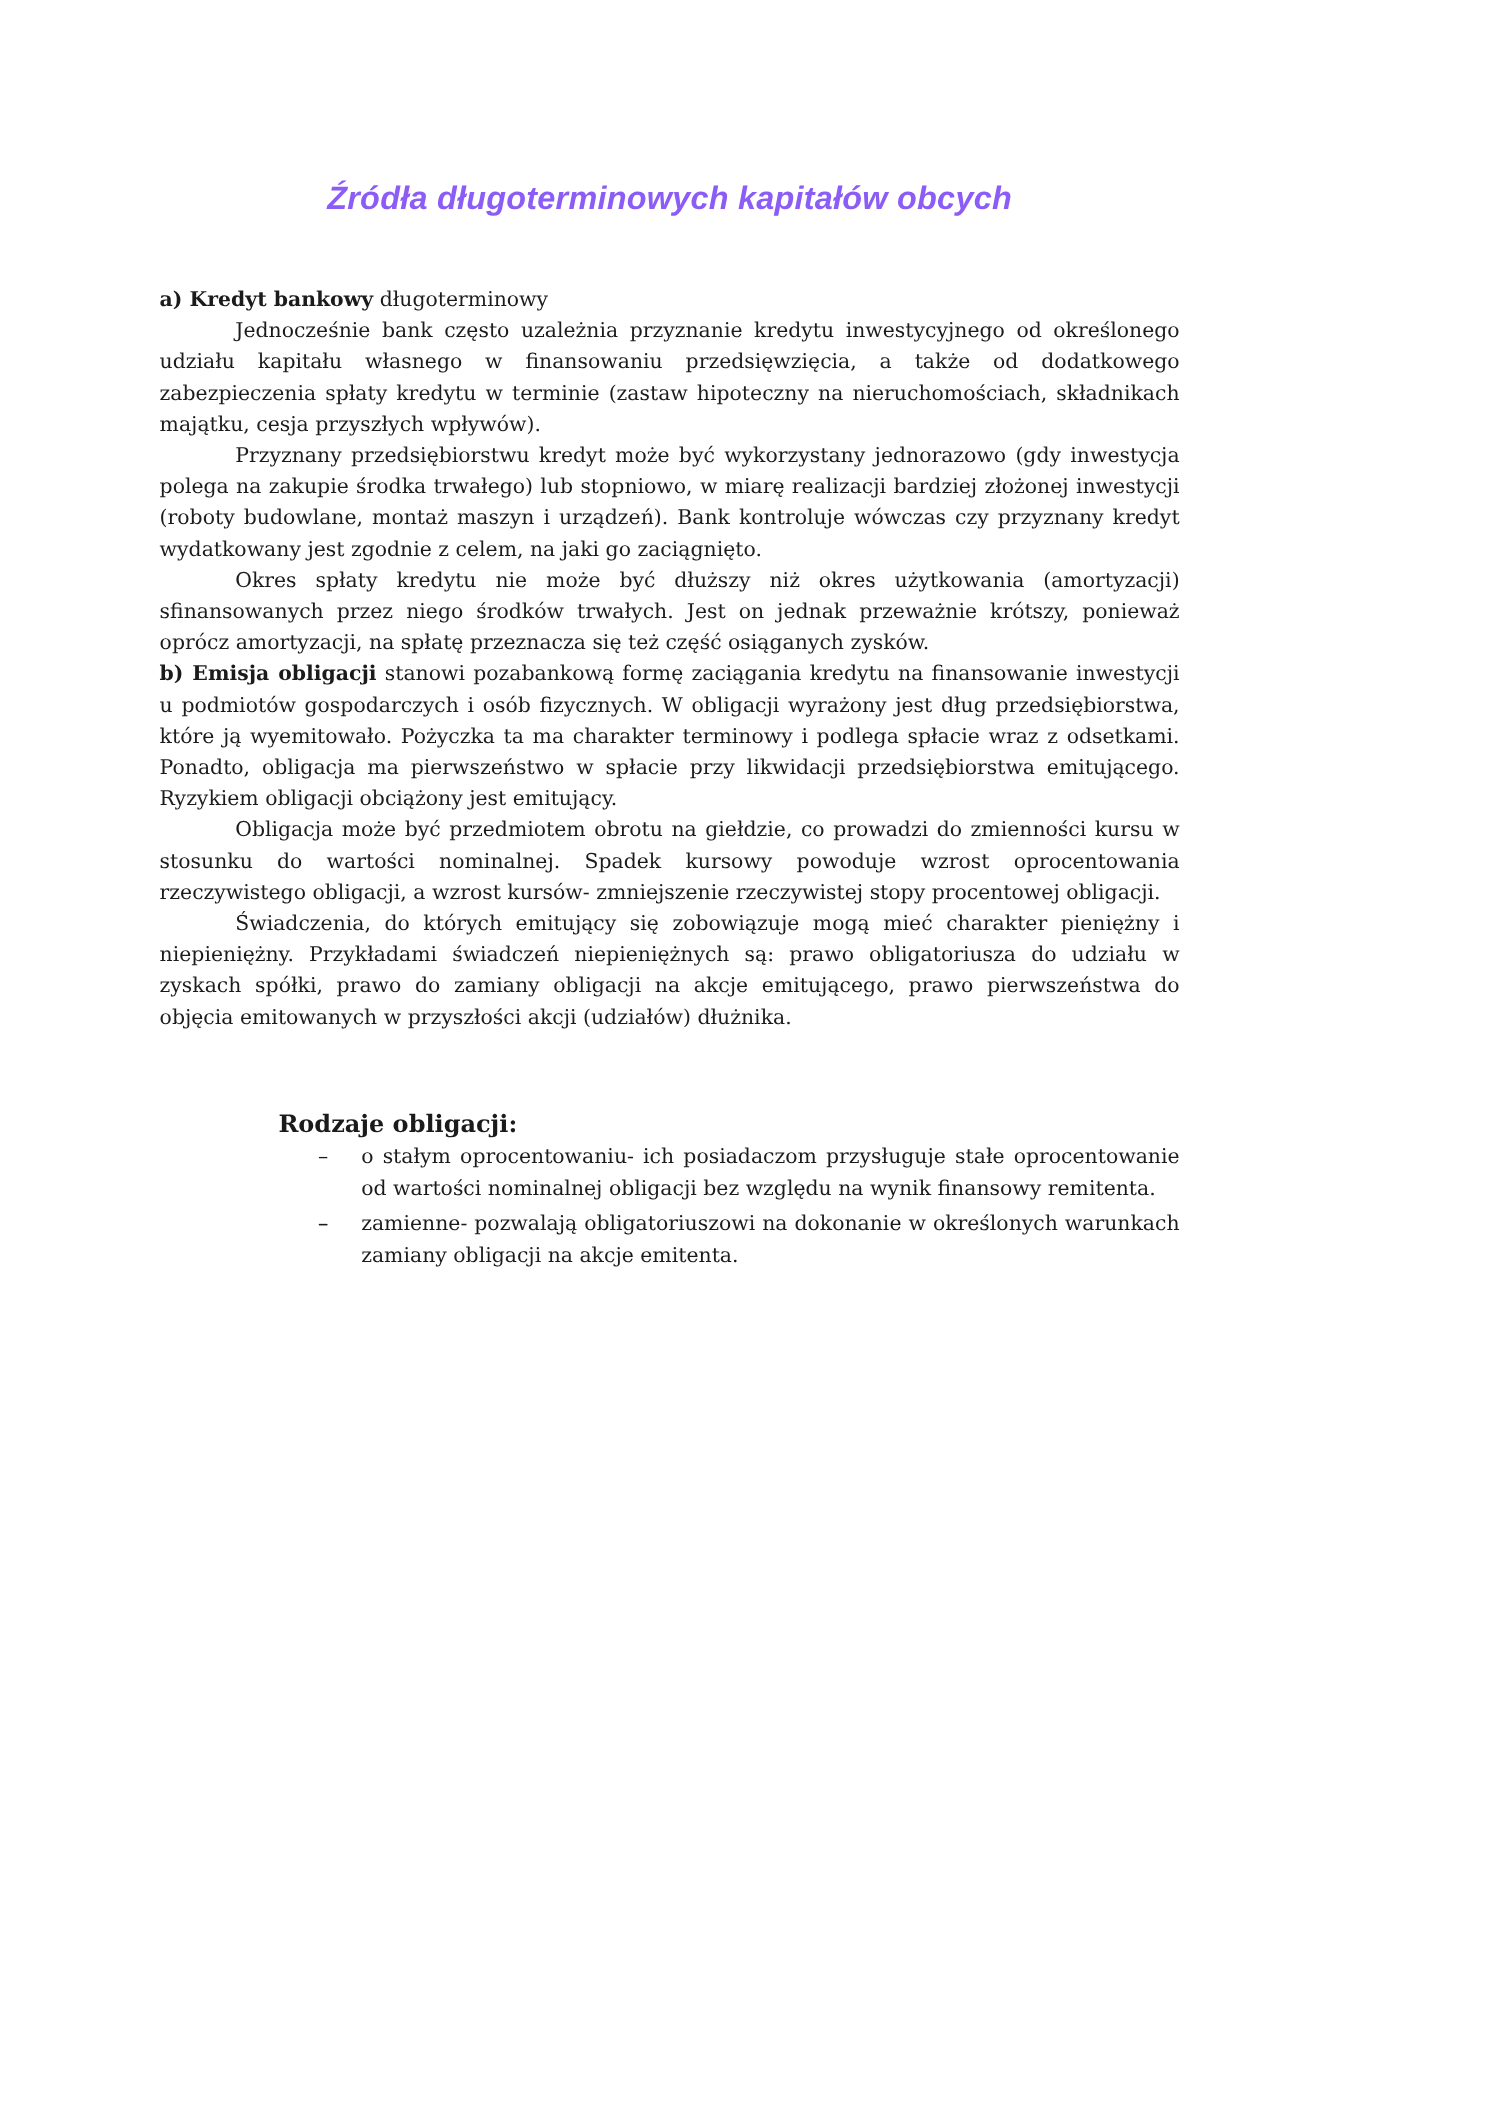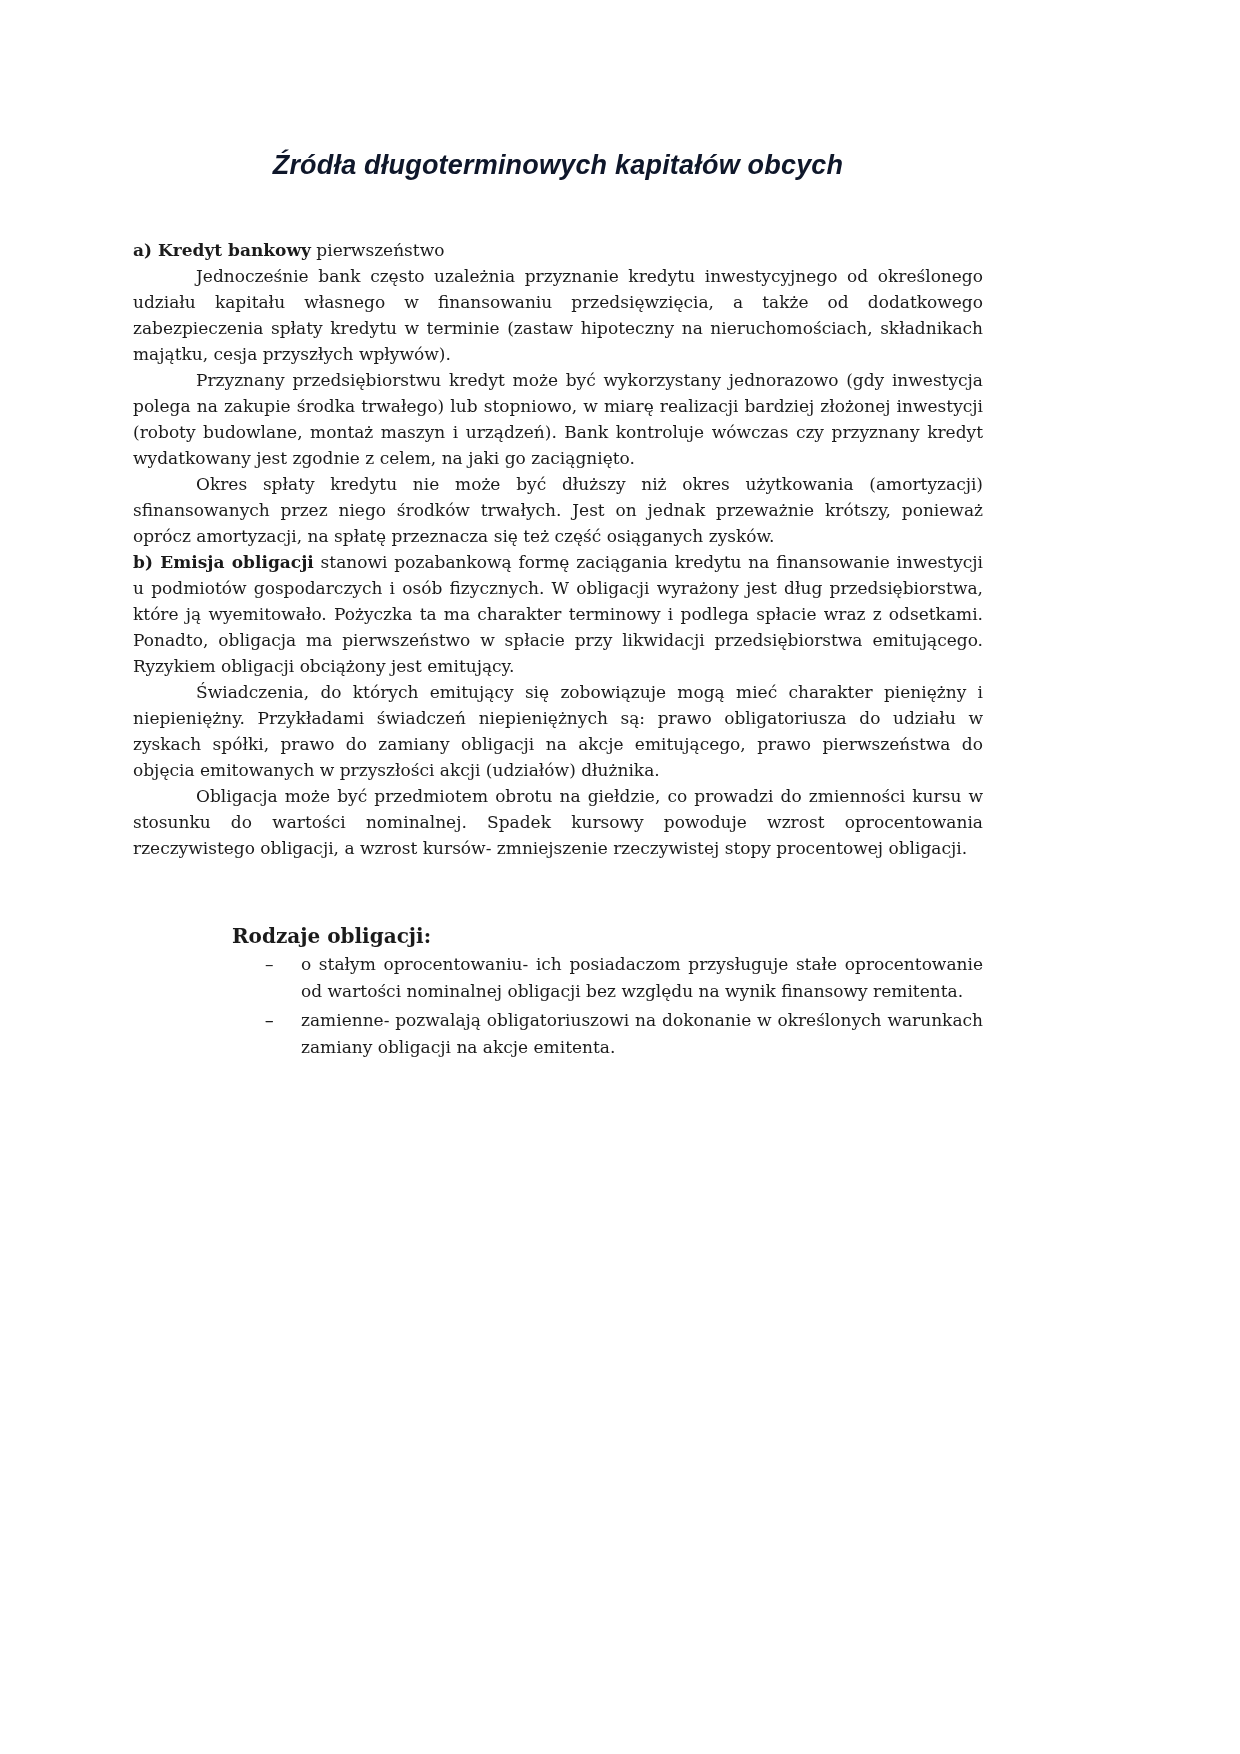--- a/index.html
+++ b/index.html
@@ -21,21 +21,21 @@
     background: #ffffff;
   }
   .title {
     font-family: "Liberation Sans", "DejaVu Sans", sans-serif;
     font-size: 27px;
     font-weight: bold;
     font-style: italic;
     text-align: center;
     margin: 0;
     letter-spacing: 0.2px;
-    color: #0f172a;
+    color: #8b5cf6;
   }
   .section-heading {
     margin: 56px 0 0 0;
     font-size: 17px;
     line-height: 26px;
   }
   .section-heading .bold { font-weight: bold; text-align: right; }
   .body-text {
     font-size: 17px;
     line-height: 26px;
@@ -76,32 +76,32 @@
     top: 0;
   }
 </style>
 </head>
 <body>
 
 <div class="page">
 
   <h1 class="title">Źródła długoterminowych kapitałów obcych</h1>
 
-  <p class="section-heading"><span class="bold">a) Kredyt bankowy</span><span> pierwszeństwo</span></p>
+  <p class="section-heading"><span class="bold">a) Kredyt bankowy</span><span> długoterminowy</span></p>
 
   <div class="body-text">
     <p class="para indent">Jednocześnie bank często uzależnia przyznanie kredytu inwestycyjnego od określonego udziału kapitału własnego w finansowaniu przedsięwzięcia, a także od dodatkowego zabezpieczenia spłaty kredytu w terminie (zastaw hipoteczny na nieruchomościach, składnikach majątku, cesja przyszłych wpływów).</p>
     <p class="para indent">Przyznany przedsiębiorstwu kredyt może być wykorzystany jednorazowo (gdy inwestycja polega na zakupie środka trwałego) lub stopniowo, w miarę realizacji bardziej złożonej inwestycji (roboty budowlane, montaż maszyn i urządzeń). Bank kontroluje wówczas czy przyznany kredyt wydatkowany jest zgodnie z celem, na jaki go zaciągnięto.</p>
     <p class="para indent">Okres spłaty kredytu nie może być dłuższy niż okres użytkowania (amortyzacji) sfinansowanych przez niego środków trwałych. Jest on jednak przeważnie krótszy, ponieważ oprócz amortyzacji, na spłatę przeznacza się też część osiąganych zysków.</p>
   </div>
 
   <div class="body-text">
     <p class="para lead-b"><span class="bold">b) Emisja obligacji</span><span> stanowi pozabankową formę zaciągania kredytu na finansowanie inwestycji u podmiotów gospodarczych i osób fizycznych. W obligacji wyrażony jest dług przedsiębiorstwa, które ją wyemitowało. Pożyczka ta ma charakter terminowy i podlega spłacie wraz z odsetkami. Ponadto, obligacja ma pierwszeństwo w spłacie przy likwidacji przedsiębiorstwa emitującego. Ryzykiem obligacji obciążony jest emitujący.</span></p>
+    <p class="para indent">Obligacja może być przedmiotem obrotu na giełdzie, co prowadzi do zmienności kursu w stosunku do wartości nominalnej. Spadek kursowy powoduje wzrost oprocentowania rzeczywistego obligacji, a wzrost kursów- zmniejszenie rzeczywistej stopy procentowej obligacji.</p>
     <p class="para indent">Świadczenia, do których emitujący się zobowiązuje mogą mieć charakter pieniężny i niepieniężny. Przykładami świadczeń niepieniężnych są: prawo obligatoriusza do udziału w zyskach spółki, prawo do zamiany obligacji na akcje emitującego, prawo pierwszeństwa do objęcia emitowanych w przyszłości akcji (udziałów) dłużnika.</p>
-    <p class="para indent">Obligacja może być przedmiotem obrotu na giełdzie, co prowadzi do zmienności kursu w stosunku do wartości nominalnej. Spadek kursowy powoduje wzrost oprocentowania rzeczywistego obligacji, a wzrost kursów- zmniejszenie rzeczywistej stopy procentowej obligacji.</p>
   </div>
 
   <p class="types-heading">Rodzaje obligacji:</p>
 
   <ul class="types-list">
     <li>
       <span class="dash">–</span><span>o stałym oprocentowaniu- ich posiadaczom przysługuje stałe oprocentowanie od wartości nominalnej obligacji bez względu na wynik finansowy remitenta.</span>
     </li>
     <li>
       <span class="dash">–</span>

